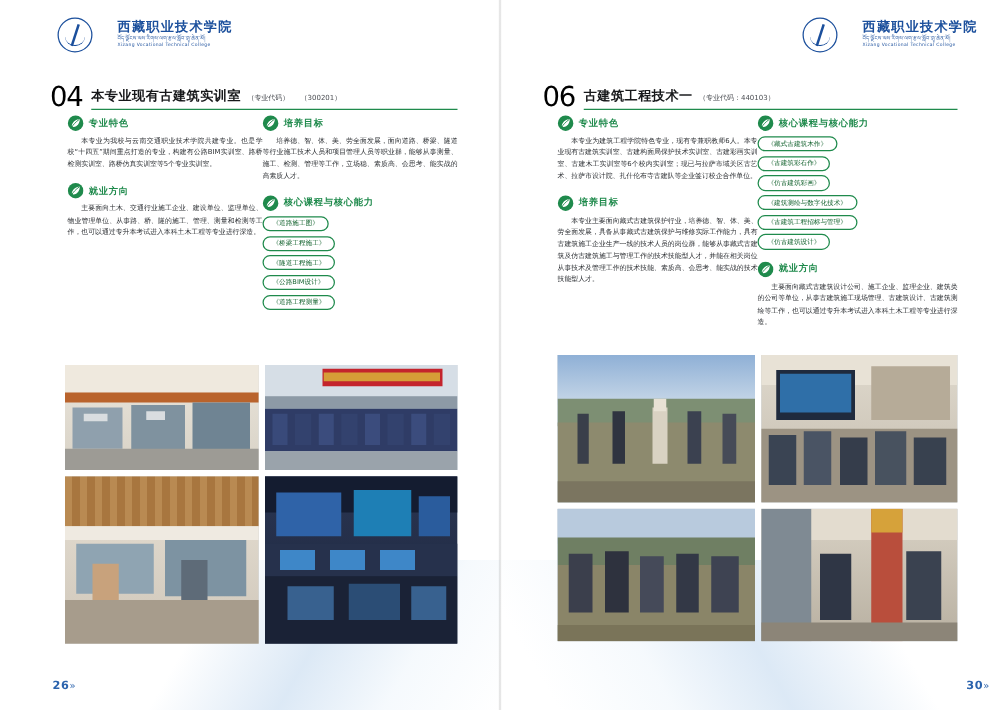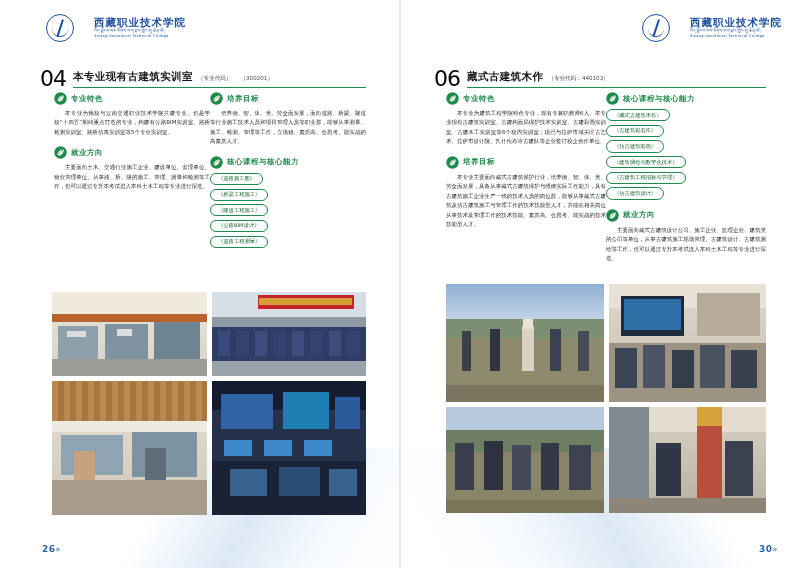--- a/index.html
+++ b/index.html
@@ -243,21 +243,21 @@
   
   .pagenum {
     position: absolute;
     bottom: 14px;
     font-size: 9px;
     color: #2b63ad;
     font-weight: bold;
     letter-spacing: 0.5px;
   }
   .left .pagenum { left: 42px; }
-  .right .pagenum { right: 22px; }
+  .right .pagenum { right: 8px; }
   .pagenum .arrows { font-weight: normal; font-size: 8px; }
 </style>
 </head>
 <body>
 
 <div class="spread">
 
   <div class="page left">
     <div class="page-bg"></div>
     <div class="wash"></div>
@@ -426,21 +426,21 @@
       <div class="logo-text">
         <div class="logo-cn">西藏职业技术学院</div>
         <div class="logo-ti">བོད་ལྗོངས་ལས་རིགས་ལག་རྩལ་སློབ་གྲྭ་ཆེན་མོ།</div>
         <div class="logo-en">Xizang Vocational Technical College</div>
       </div>
     </div>
 
     <div class="titlebar">
       <div class="big-num">06</div>
       <div class="title-wrap">
-        <span class="title-main">藏式古建筑木作</span>
+        <span class="title-main">古建筑工程技术一</span>
         <span class="title-sub">（专业代码：440103）</span>
       </div>
     </div>
 
     <div class="cols">
       <div class="col">
 
         <div class="block">
           <div class="sec-head">
             <span class="leaf">

